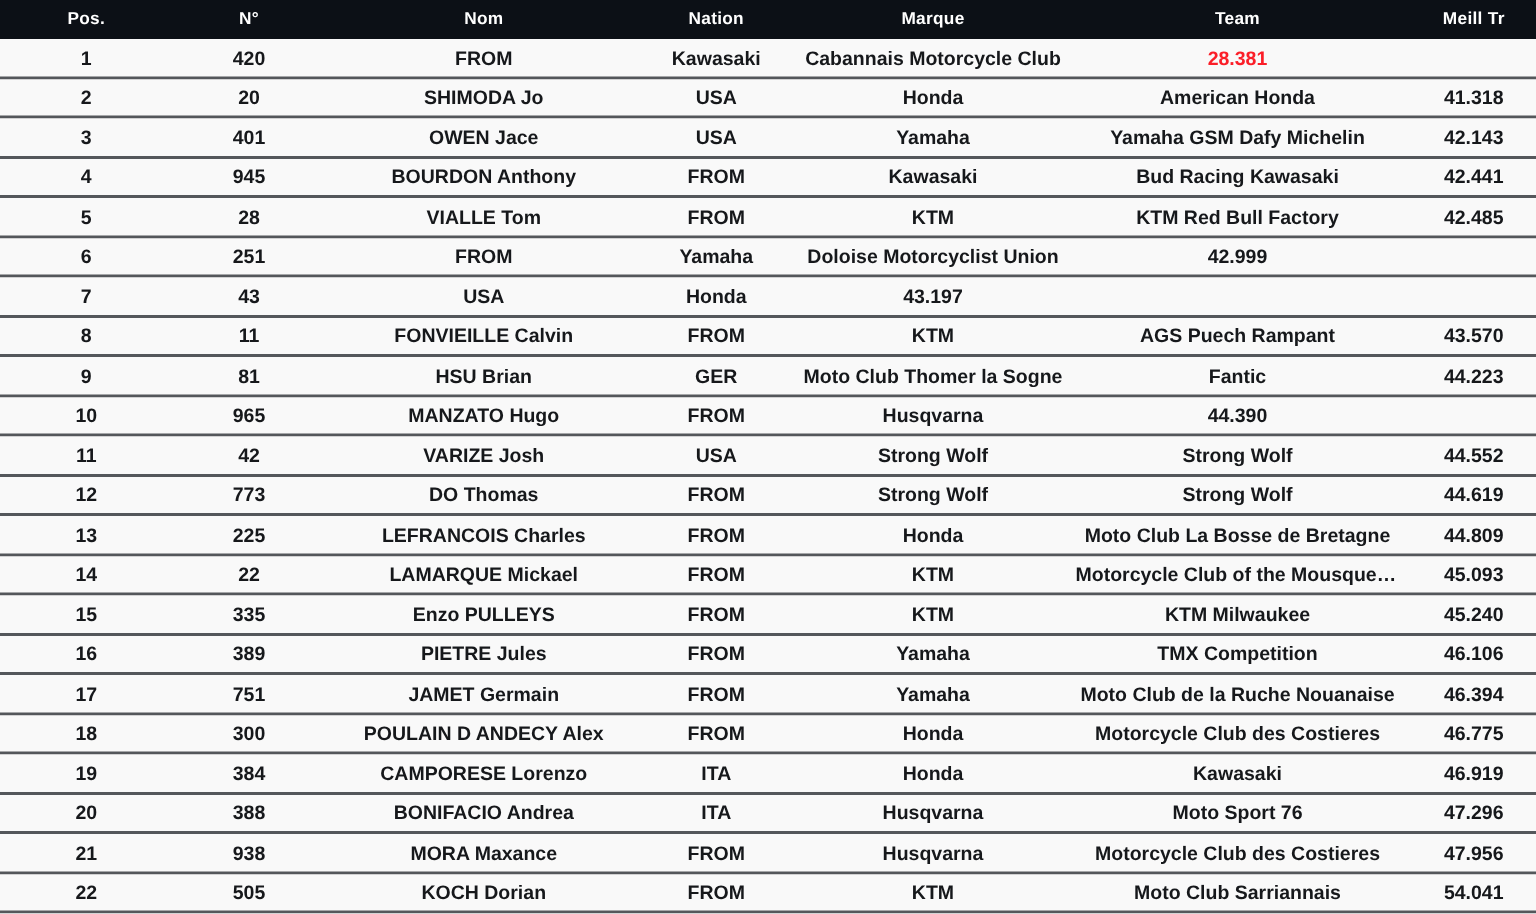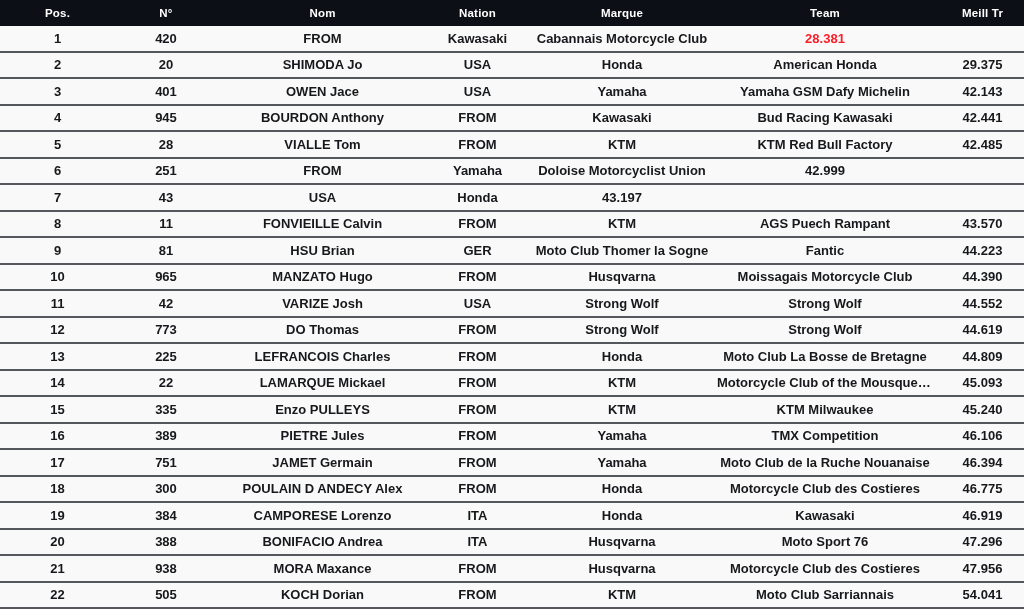--- a/index.html
+++ b/index.html
@@ -67,21 +67,21 @@
         <div class="cell">Cabannais Motorcycle Club</div>
         <div class="cell best">28.381</div>
       </div>
       <div class="row body">
         <div class="cell">2</div>
         <div class="cell">20</div>
         <div class="cell">SHIMODA Jo</div>
         <div class="cell">USA</div>
         <div class="cell">Honda</div>
         <div class="cell">American Honda</div>
-        <div class="cell">29.375</div>
+        <div class="cell">41.318</div>
       </div>
       <div class="row body">
         <div class="cell">3</div>
         <div class="cell">401</div>
         <div class="cell">OWEN Jace</div>
         <div class="cell">USA</div>
         <div class="cell">Yamaha</div>
         <div class="cell">Yamaha GSM Dafy Michelin</div>
         <div class="cell">42.143</div>
       </div>
@@ -135,21 +135,20 @@
         <div class="cell">Moto Club Thomer la Sogne</div>
         <div class="cell">Fantic</div>
         <div class="cell">44.223</div>
       </div>
       <div class="row body">
         <div class="cell">10</div>
         <div class="cell">965</div>
         <div class="cell">MANZATO Hugo</div>
         <div class="cell">FROM</div>
         <div class="cell">Husqvarna</div>
-        <div class="cell">Moissagais Motorcycle Club</div>
         <div class="cell">44.390</div>
       </div>
       <div class="row body">
         <div class="cell">11</div>
         <div class="cell">42</div>
         <div class="cell">VARIZE Josh</div>
         <div class="cell">USA</div>
         <div class="cell">Strong Wolf</div>
         <div class="cell">Strong Wolf</div>
         <div class="cell">44.552</div>

